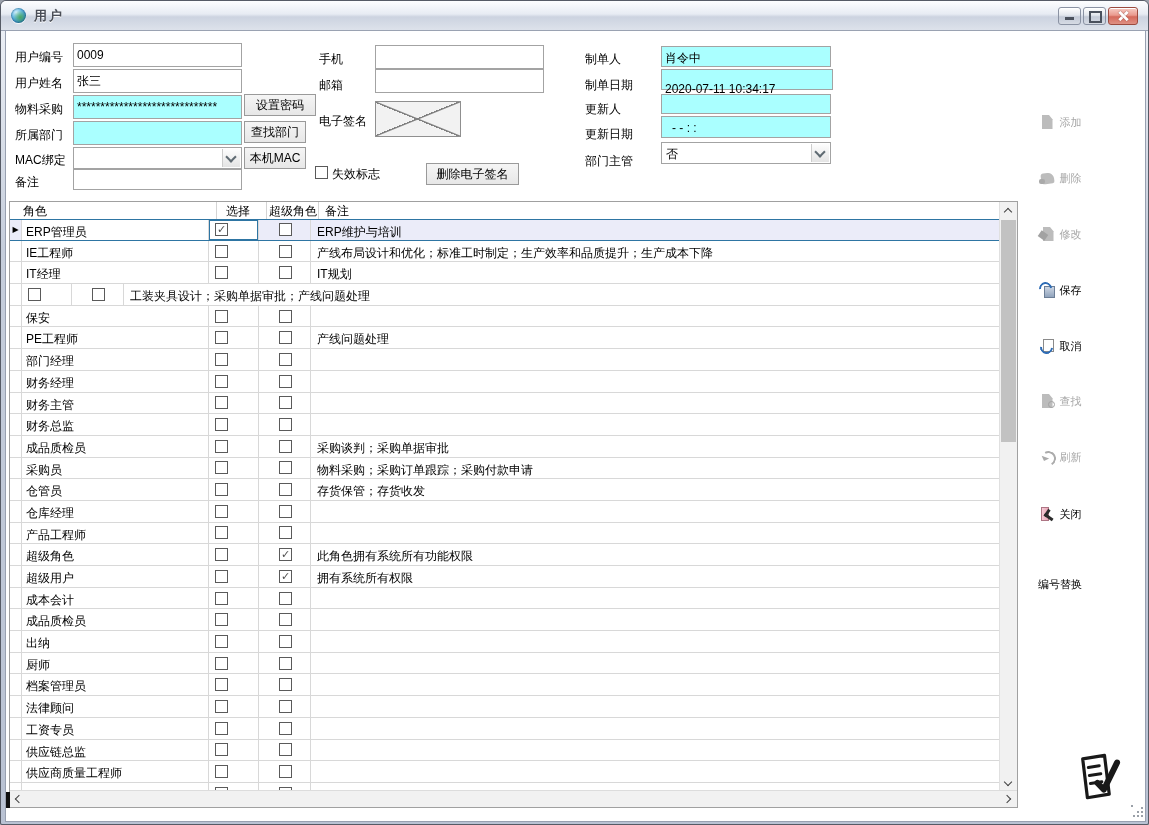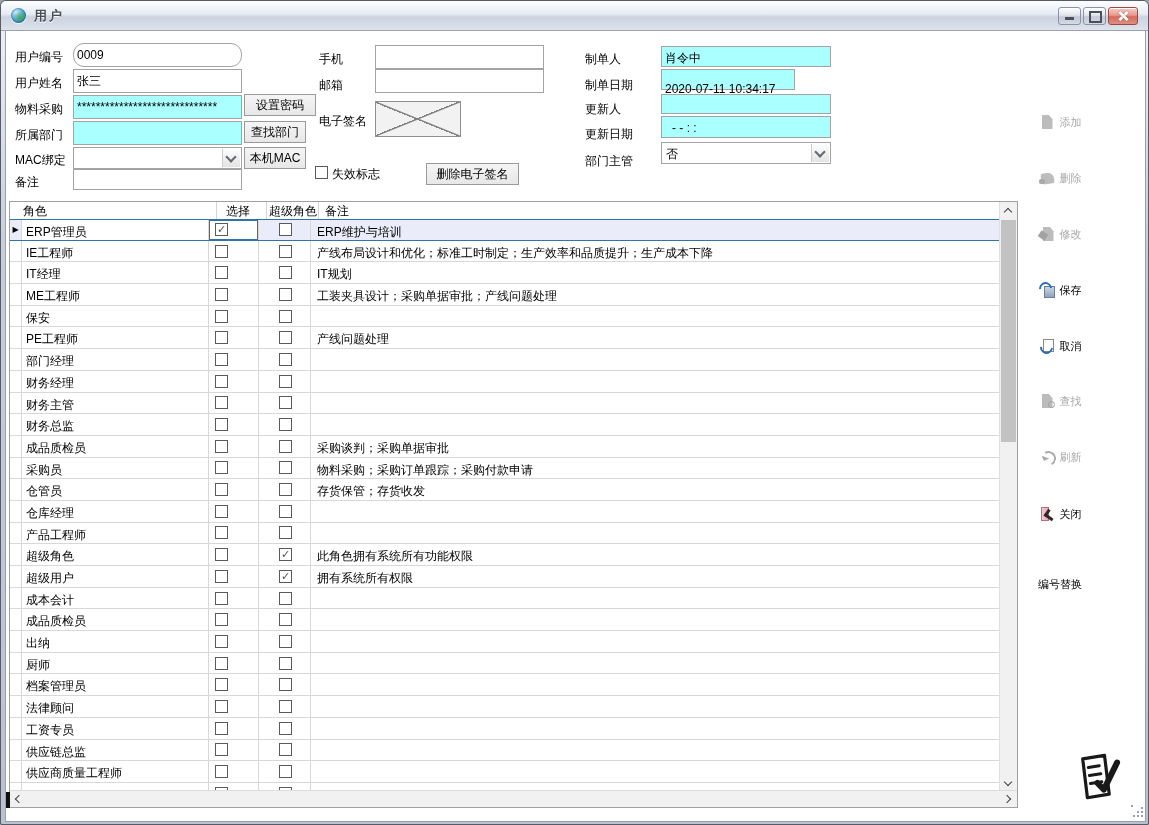--- a/index.html
+++ b/index.html
@@ -105,21 +105,21 @@
 
   <div class="titlebar">
     <div class="app-icon"></div>
     <div class="window-title">用户</div>
     <div class="tb-btn btn-min"></div>
     <div class="tb-btn btn-max"></div>
     <div class="tb-btn btn-close"></div>
   </div>
 
   <div class="flabel" style="left:14px;top:48px">用户编号</div>
-  <input class="tfield" style="left: 72px; top: 42px; width: 169px; height: 24px; border-radius: 11px;" value="0009">
+  <input class="tfield" style="left: 72px; top: 42px; width: 169px; height: 24px;" value="0009">
   <div class="flabel" style="left:14px;top:74px">用户姓名</div>
   <input class="tfield" style="left: 72px; top: 68px; width: 169px; height: 24px;" value="张三">
   <div class="flabel" style="left:14px;top:100px">物料采购</div>
   <input class="tfield cyan" style="left: 72px; top: 94px; width: 169px; height: 24px;" value="******************************">
   <div class="flabel" style="left:14px;top:126px">所属部门</div>
   <input class="tfield cyan" style="left: 72px; top: 120px; width: 169px; height: 24px;" value="">
   <div class="flabel" style="left:14px;top:151px">MAC绑定</div>
   <div class="dropdown" style="left:72px;top:146px;width:169px;height:22px">
     <span class="val"></span>
     <span class="drop-btn">
@@ -139,21 +139,21 @@
   <input class="tfield" style="left: 374px; top: 68px; width: 169px; height: 24px;" value="">
   <div class="flabel" style="left:318px;top:112px">电子签名</div>
   <div class="esign-box"></div>
   <div class="checkbox form-cb"></div>
   <div class="flabel" style="left:331px;top:165px">失效标志</div>
   <button class="pbtn" style="left:425px;top:162px;width:93px;height:22px">删除电子签名</button>
 
   <div class="flabel" style="left:584px;top:50px">制单人</div>
   <div class="tfield cyan" style="left:660px;top:45px;width:170px;height:21px;padding-top:3px">肖令中</div>
   <div class="flabel" style="left:584px;top:76px">制单日期</div>
-  <div class="tfield cyan" style="left:660px;top:68px;width:134px;height:21px;padding-top:12px">2020-07-11 10:34:17</div>
+  <div class="tfield cyan" style="left:660px;top:68px;width:172px;height:21px;padding-top:12px">2020-07-11 10:34:17</div>
   <div class="flabel" style="left:584px;top:100px">更新人</div>
   <div class="tfield cyan" style="left:660px;top:93px;width:170px;height:20px;padding-top:3px"></div>
   <div class="flabel" style="left:584px;top:125px">更新日期</div>
   <div class="tfield cyan" style="left:660px;top:115px;width:170px;height:22px;padding-top:4px;padding-left:10px">- -   : :</div>
   <div class="flabel" style="left:584px;top:152px">部门主管</div>
   <div class="dropdown" style="left:660px;top:141px;width:170px;height:22px">
     <span class="val">否</span>
     <span class="drop-btn">
         <span class="chev"></span>
       </span>
@@ -198,21 +198,20 @@
             <span class="checkbox"></span>
           </div>
     <div class="cell cell-super">
             <span class="checkbox"></span>
           </div>
     <div class="cell cell-remark">IT规划</div>
   </div>
 
   <div class="grid-row">
     <div class="cell cell-ind"></div>
-    <div class="cell cell-role">ME工程师</div>
     <div class="cell cell-sel">
             <span class="checkbox"></span>
           </div>
     <div class="cell cell-super">
             <span class="checkbox"></span>
           </div>
     <div class="cell cell-remark">工装夹具设计；采购单据审批；产线问题处理</div>
   </div>
 
   <div class="grid-row">

